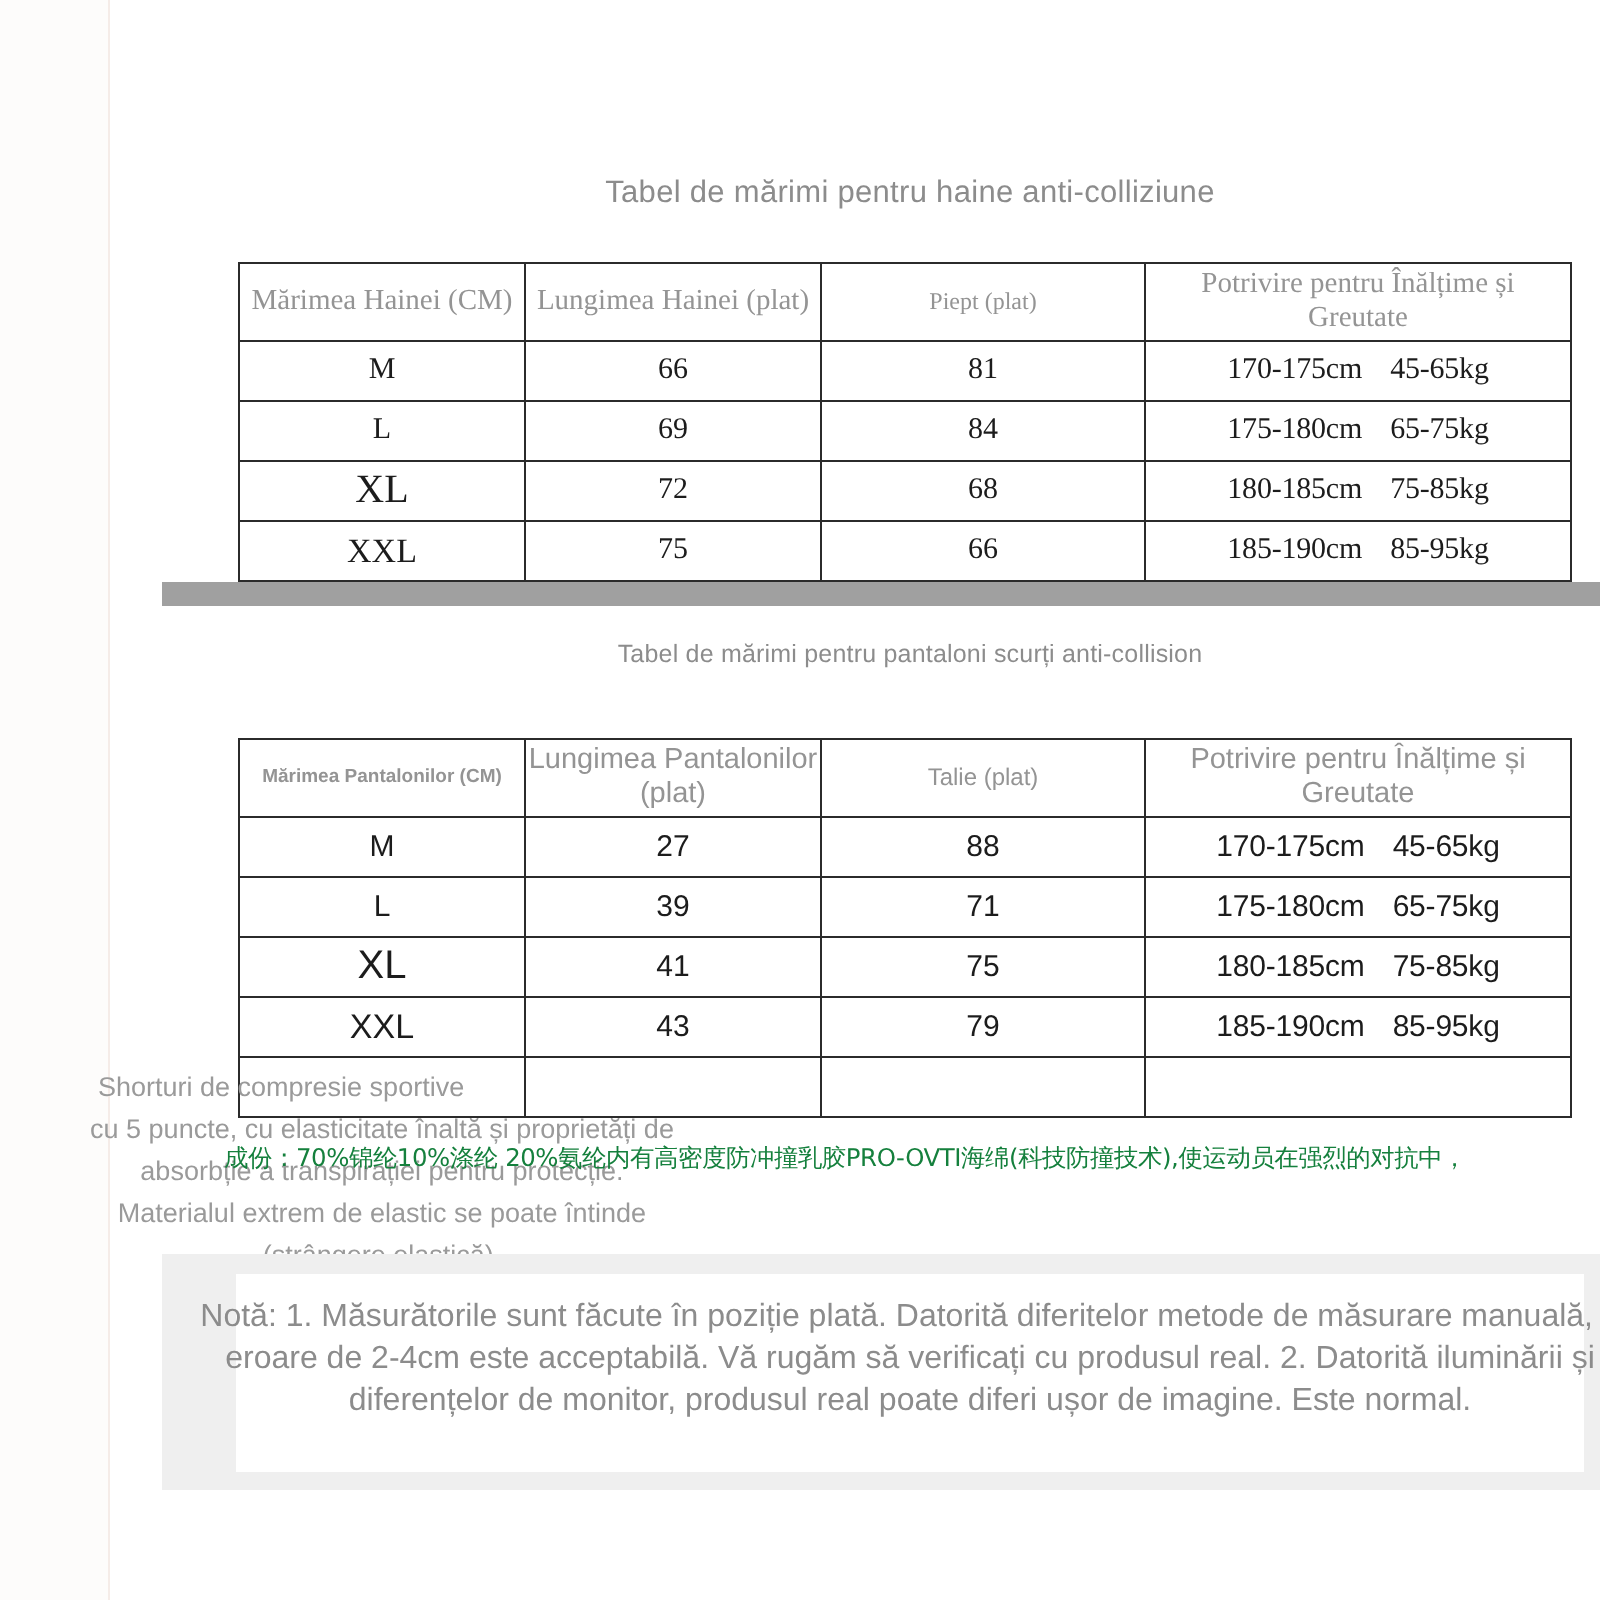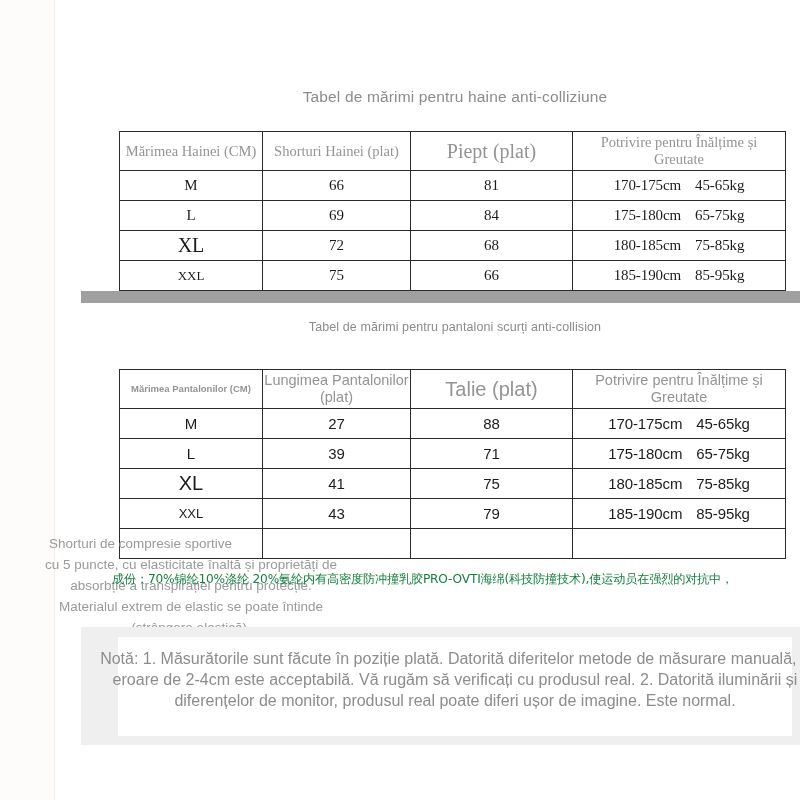--- a/index.html
+++ b/index.html
@@ -114,36 +114,36 @@
     text-align: center;
     pointer-events: none;
   }
   .hdr.small {
     font-size: 9.5px;
     width: 160px;
     line-height: 12px;
     font-weight: bold;
   }
   .hdr.one-line {
-    font-size: 20px;
+    font-size: 12px;
   }
   .hdr.wide {
     width: 200px;
   }
 
   
   .size-table tbody td {
     height: 29px;
     color: #1c1c1c;
     font-size: 15px;
   }
   .size-table tbody td.sz-m   { font-size: 15px; }
   .size-table tbody td.sz-l   { font-size: 15px; }
   .size-table tbody td.sz-xl  { font-size: 20px; }
-  .size-table tbody td.sz-xxl { font-size: 13px; }
+  .size-table tbody td.sz-xxl { font-size: 17px; }
 
   .fit-cell {
     font-size: 14px;
     letter-spacing: -0.1px;
     white-space: nowrap;
   }
   .fit-cell .fit-h { margin-right: 14px; }
 
   
   .desc-row td { height: 31px; }
@@ -222,21 +222,21 @@
         <col class="col-len">
         <col class="col-chest">
         <col class="col-fit">
     </colgroup>
     <thead>
       <tr>
         <td>
           <span class="hdr">Mărimea Hainei (CM)</span>
         </td>
         <td>
-          <span class="hdr">Shorturi Hainei (plat)</span>
+          <span class="hdr">Lungimea Hainei (plat)</span>
         </td>
         <td>
           <span class="hdr one-line">Piept (plat)</span>
         </td>
         <td>
           <span class="hdr wide">Potrivire pentru Înălțime și Greutate</span>
         </td>
       </tr>
     </thead>
     <tbody>

